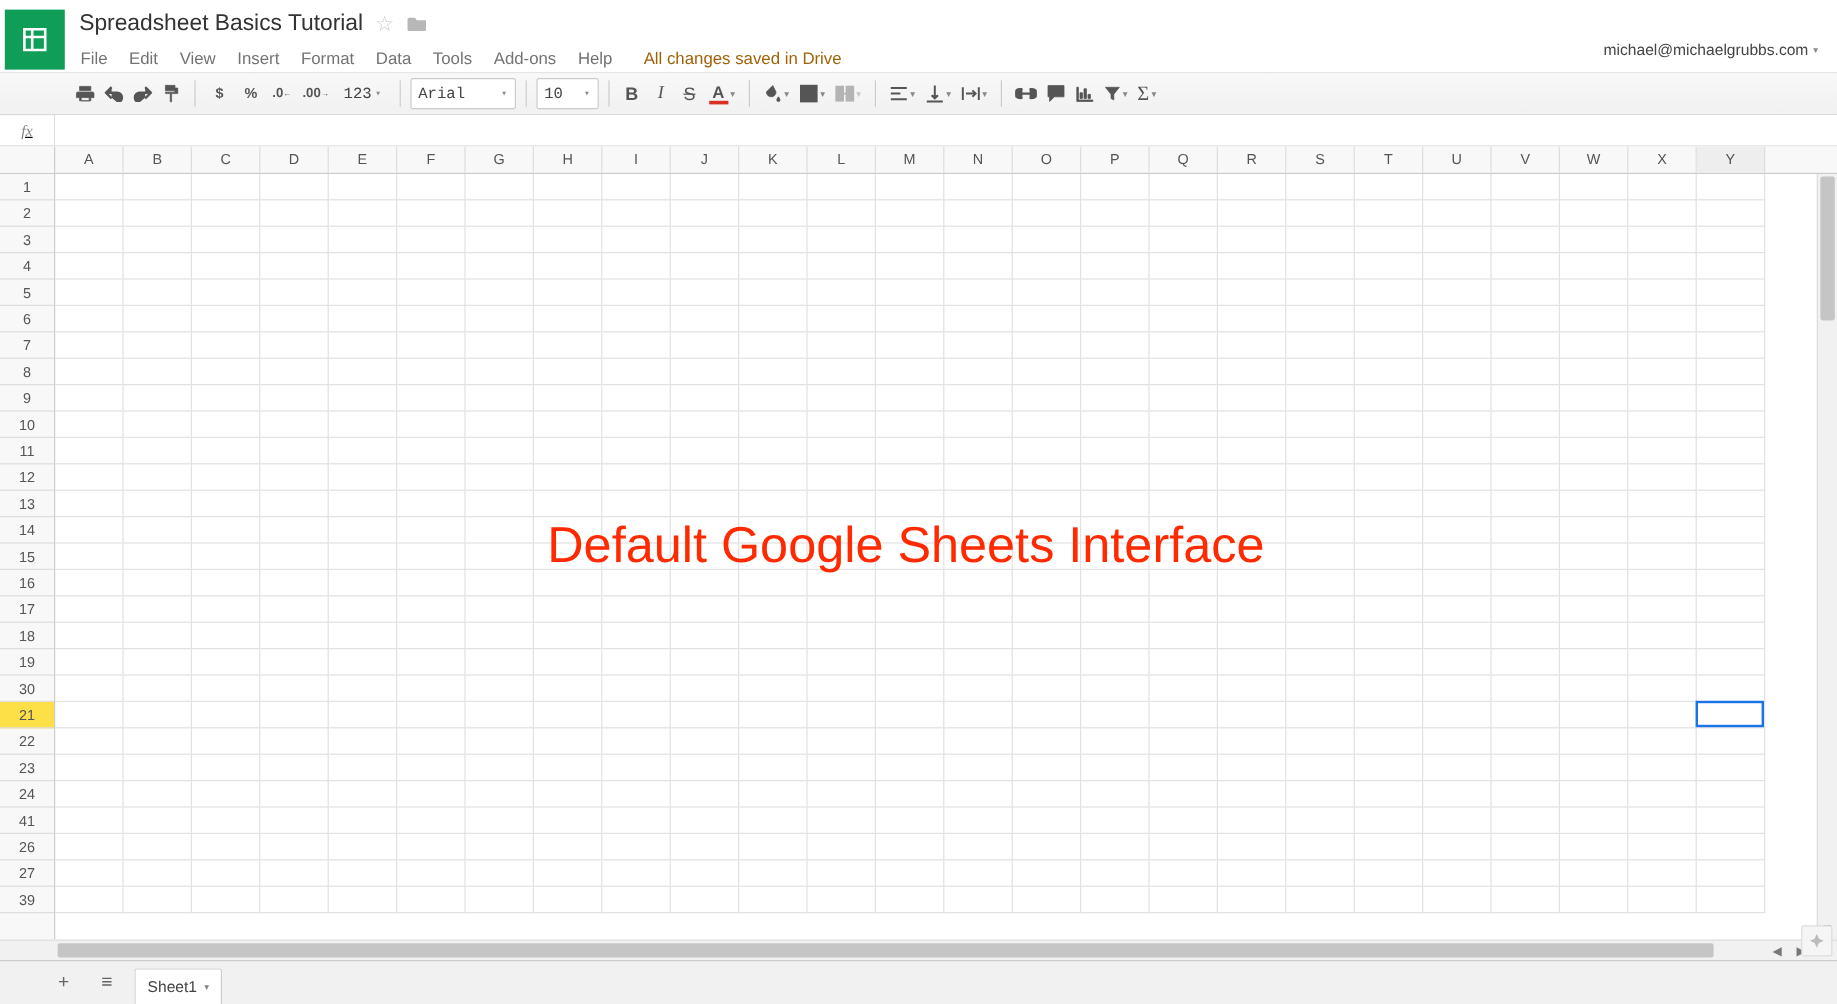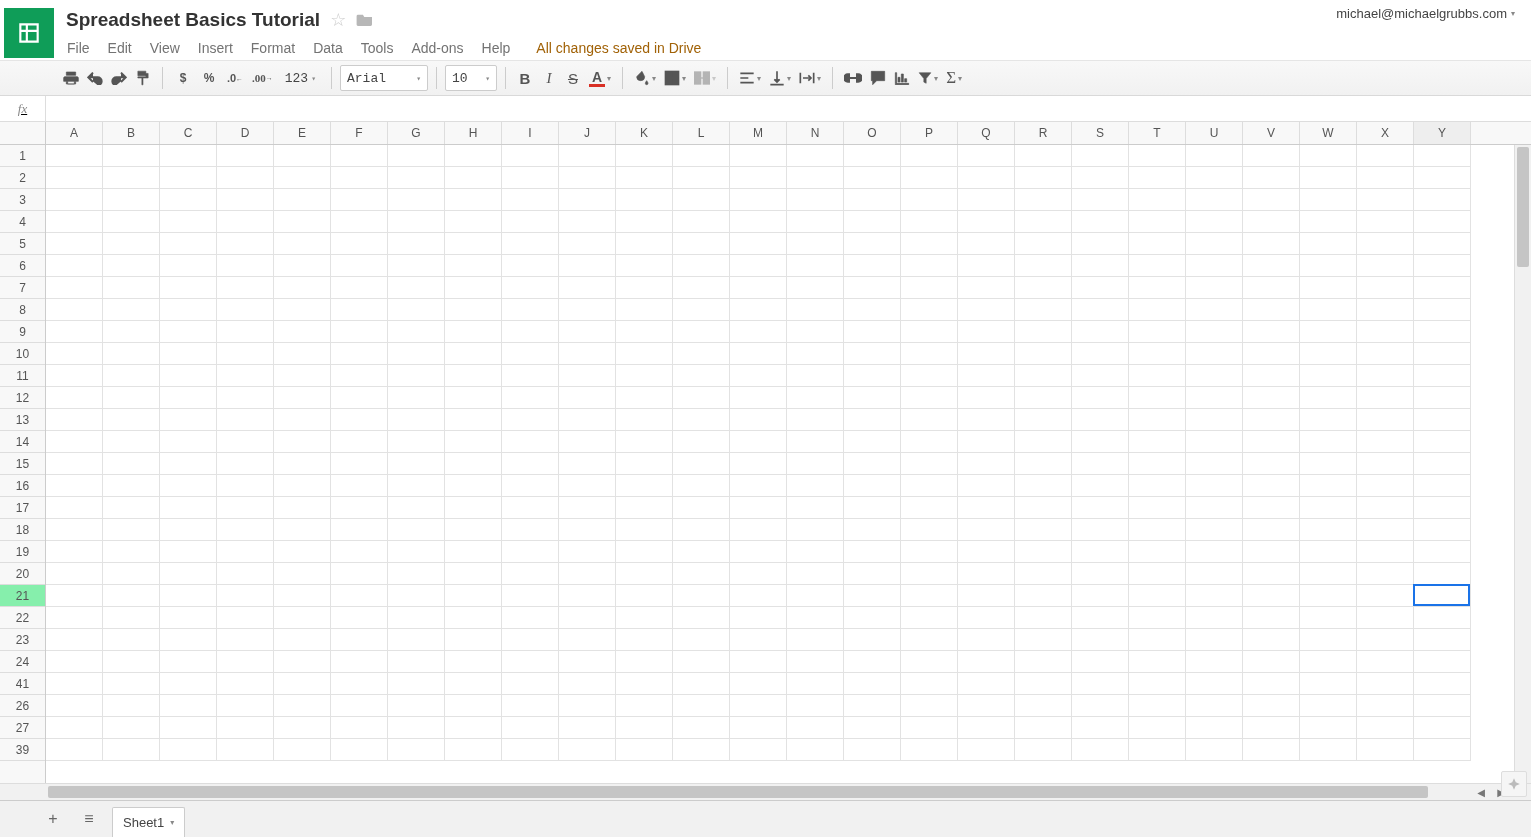--- a/index.html
+++ b/index.html
@@ -5,28 +5,28 @@
 * { box-sizing: border-box; margin: 0; padding: 0; }
 html, body { width: 1531px; height: 837px; font-family: Arial, sans-serif; background: #fff; overflow: hidden; }
 body { display: flex; flex-direction: column; position: relative; }
 
 
 .header1 { display: flex; align-items: flex-start; height: 60px; padding: 6px 8px 0 0; }
 .logo-cell { width: 50px; height: 50px; background: #0f9d58; display: flex; align-items: center; justify-content: center; margin: 2px 12px 0 4px; }
 .logo-cell svg { fill: #fff; }
 .title-block { flex: 1; display: flex; flex-direction: column; }
 .title-line { display: flex; align-items: center; gap: 10px; height: 28px; }
-.doc-title { font-size: 19px; color: #333; font-weight: 700; }
+.doc-title { font-size: 19px; color: #333; font-weight: 400; }
 .star { color: #ccc; font-size: 18px; cursor: pointer; }
 .folder { color: #b7b7b7; font-size: 18px; cursor: pointer; }
 .menu-line { display: flex; align-items: center; gap: 18px; height: 28px; padding-left: 1px; }
 .menu-item { font-size: 14px; color: #737373; cursor: pointer; }
 .save-status { font-size: 14px; color: #a16207; margin-left: 8px; }
 .right-head { display: flex; flex-direction: column; align-items: flex-end; gap: 6px; padding-right: 8px; margin-left: auto; }
-.user-email { font-size: 13px; color: #444; display: flex; align-items: center; gap: 4px; }
+.user-email { font-size: 13px; color: #444; display: flex; align-items: center; gap: 4px; margin-top: 28px; }
 .btn-row { display: flex; gap: 8px; }
 .btn { height: 30px; border: 1px solid #ccc; border-radius: 2px; background: #f5f5f5; padding: 0 12px; font-size: 13px; font-weight: bold; color: #555; cursor: pointer; display: flex; align-items: center; gap: 6px; }
 .btn-share { background: #1a73e8; border-color: #1a73e8; color: #fff; }
 
 
 .toolbar { height: 36px; background: linear-gradient(#f8f8f8,#f1f1f1); border-top: 1px solid #e5e5e5; border-bottom: 1px solid #d9d9d9; display: flex; align-items: center; padding: 0 40px 0 60px; gap: 2px; }
 .tbtn { min-width: 22px; height: 26px; display: flex; align-items: center; justify-content: center; color: #555; cursor: pointer; font-size: 15px; padding: 0 3px; border-radius: 2px; position: relative; }
 .tbtn svg { fill: #555; stroke: #555; }
 .tbtn.small-txt { font-size: 12px; font-weight: bold; min-width: 24px; }
 .tsep { width: 1px; height: 22px; background: #ccc; margin: 0 6px; }
@@ -42,21 +42,21 @@
 
 
 .grid-wrap { flex: 1; position: relative; overflow: hidden; display: flex; flex-direction: column; }
 .col-headers { display: flex; height: 23px; background: #f8f8f8; border-bottom: 1px solid #ccc; }
 .corner { width: 46px; background: #f8f8f8; border-right: 1px solid #ccc; }
 .col-h { width: 57px; border-right: 1px solid #ddd; text-align: center; font-size: 12px; color: #555; display: flex; align-items: center; justify-content: center; cursor: pointer; }
 .col-h.last { background: #eee; }
 .rows-area { position: relative; flex: 1; overflow: hidden; display: flex; }
 .row-headers { width: 46px; background: #f8f8f8; border-right: 1px solid #ccc; }
 .row-h { height: 22px; border-bottom: 1px solid #ddd; text-align: center; font-size: 12px; color: #555; display: flex; align-items: center; justify-content: center; cursor: pointer; }
-.row-h.sel { background: #86efac; }
+.row-h.sel { background: #fde047; }
 .cells { position: relative; flex: 1; }
 .cell-grid { position: absolute; inset: 0; }
 .cell-row { display: flex; height: 22px; }
 .cell { width: 57px; height: 22px; border-right: 1px solid #e2e2e2; border-bottom: 1px solid #e2e2e2; }
 .active-cell { position: absolute; border: 2px solid #1a73e8; width: 57px; height: 22px; pointer-events: none; }
 .v-scroll { position: absolute; right: 0; top: 0; bottom: 0; width: 17px; background: #f1f1f1; border-left: 1px solid #ddd; }
 .v-thumb { position: absolute; left: 2px; right: 2px; top: 2px; height: 120px; background: #c5c5c5; border-radius: 2px; }
 .v-arrow { position: absolute; left: 0; right: 0; height: 17px; display: flex; align-items: center; justify-content: center; color: #777; font-size: 10px; cursor: pointer; }
 .h-scroll { height: 17px; background: #f1f1f1; border-top: 1px solid #ddd; display: flex; position: relative; }
 .h-track { flex: 1; position: relative; }
@@ -129,21 +129,21 @@
     </div>
   <div class="tbtn">
       <svg width="14" height="16" viewBox="0 0 24 28">
         <path d="M3 2h14v8H3V2zm14 4h4v8h-9v12h-2V14H3v-2h14V6z"></path>
       </svg>
     </div>
   <div class="tsep"></div>
   <div class="tbtn small-txt">$</div>
   <div class="tbtn small-txt">%</div>
   <div class="tbtn small-txt" style="font-size:11px;">.0<sub style="font-size:7px;">←</sub></div>
-  <div class="tbtn small-txt" style="font-size:11px;font-family:Liberation Serif, serif;">.00<sub style="font-size:7px;">→</sub></div>
+  <div class="tbtn small-txt" style="font-size:11px;">.00<sub style="font-size:7px;">→</sub></div>
   <div class="tdrop">
       <span>123</span>
       <span class="caret">▾</span>
     </div>
   <div class="tsep"></div>
   <div class="tdrop box">
       <span>Arial</span>
       <span class="caret">▾</span>
     </div>
   <div class="tsep"></div>
@@ -278,21 +278,21 @@
         <div class="row-h">10</div>
         <div class="row-h">11</div>
         <div class="row-h">12</div>
         <div class="row-h">13</div>
         <div class="row-h">14</div>
         <div class="row-h">15</div>
         <div class="row-h">16</div>
         <div class="row-h">17</div>
         <div class="row-h">18</div>
         <div class="row-h">19</div>
-        <div class="row-h">20</div>
+        <div class="row-h">30</div>
         <div class="row-h sel">21</div>
         <div class="row-h">22</div>
         <div class="row-h">23</div>
         <div class="row-h">24</div>
         <div class="row-h">41</div>
         <div class="row-h">26</div>
         <div class="row-h">27</div>
         <div class="row-h">39</div>
       </div>
     <div class="cells">
@@ -1048,20 +1048,21 @@
             <div class="cell"></div>
             <div class="cell"></div>
             <div class="cell"></div>
             <div class="cell"></div>
             <div class="cell"></div>
             <div class="cell"></div>
             <div class="cell"></div>
           </div>
         </div>
       <div class="active-cell" id="active-cell" style="left: 1367px; top: 439px;"></div>
+      <div class="overlay-txt">Default Google Sheets Interface</div>
     </div>
     <div class="v-scroll">
       <div class="v-arrow" style="top:0;">▲</div>
       <div class="v-thumb"></div>
       <div class="v-arrow" style="bottom:0;">▼</div>
     </div>
   </div>
   <div class="h-scroll">
     <div style="width:46px;"></div>
     <div class="h-track">

